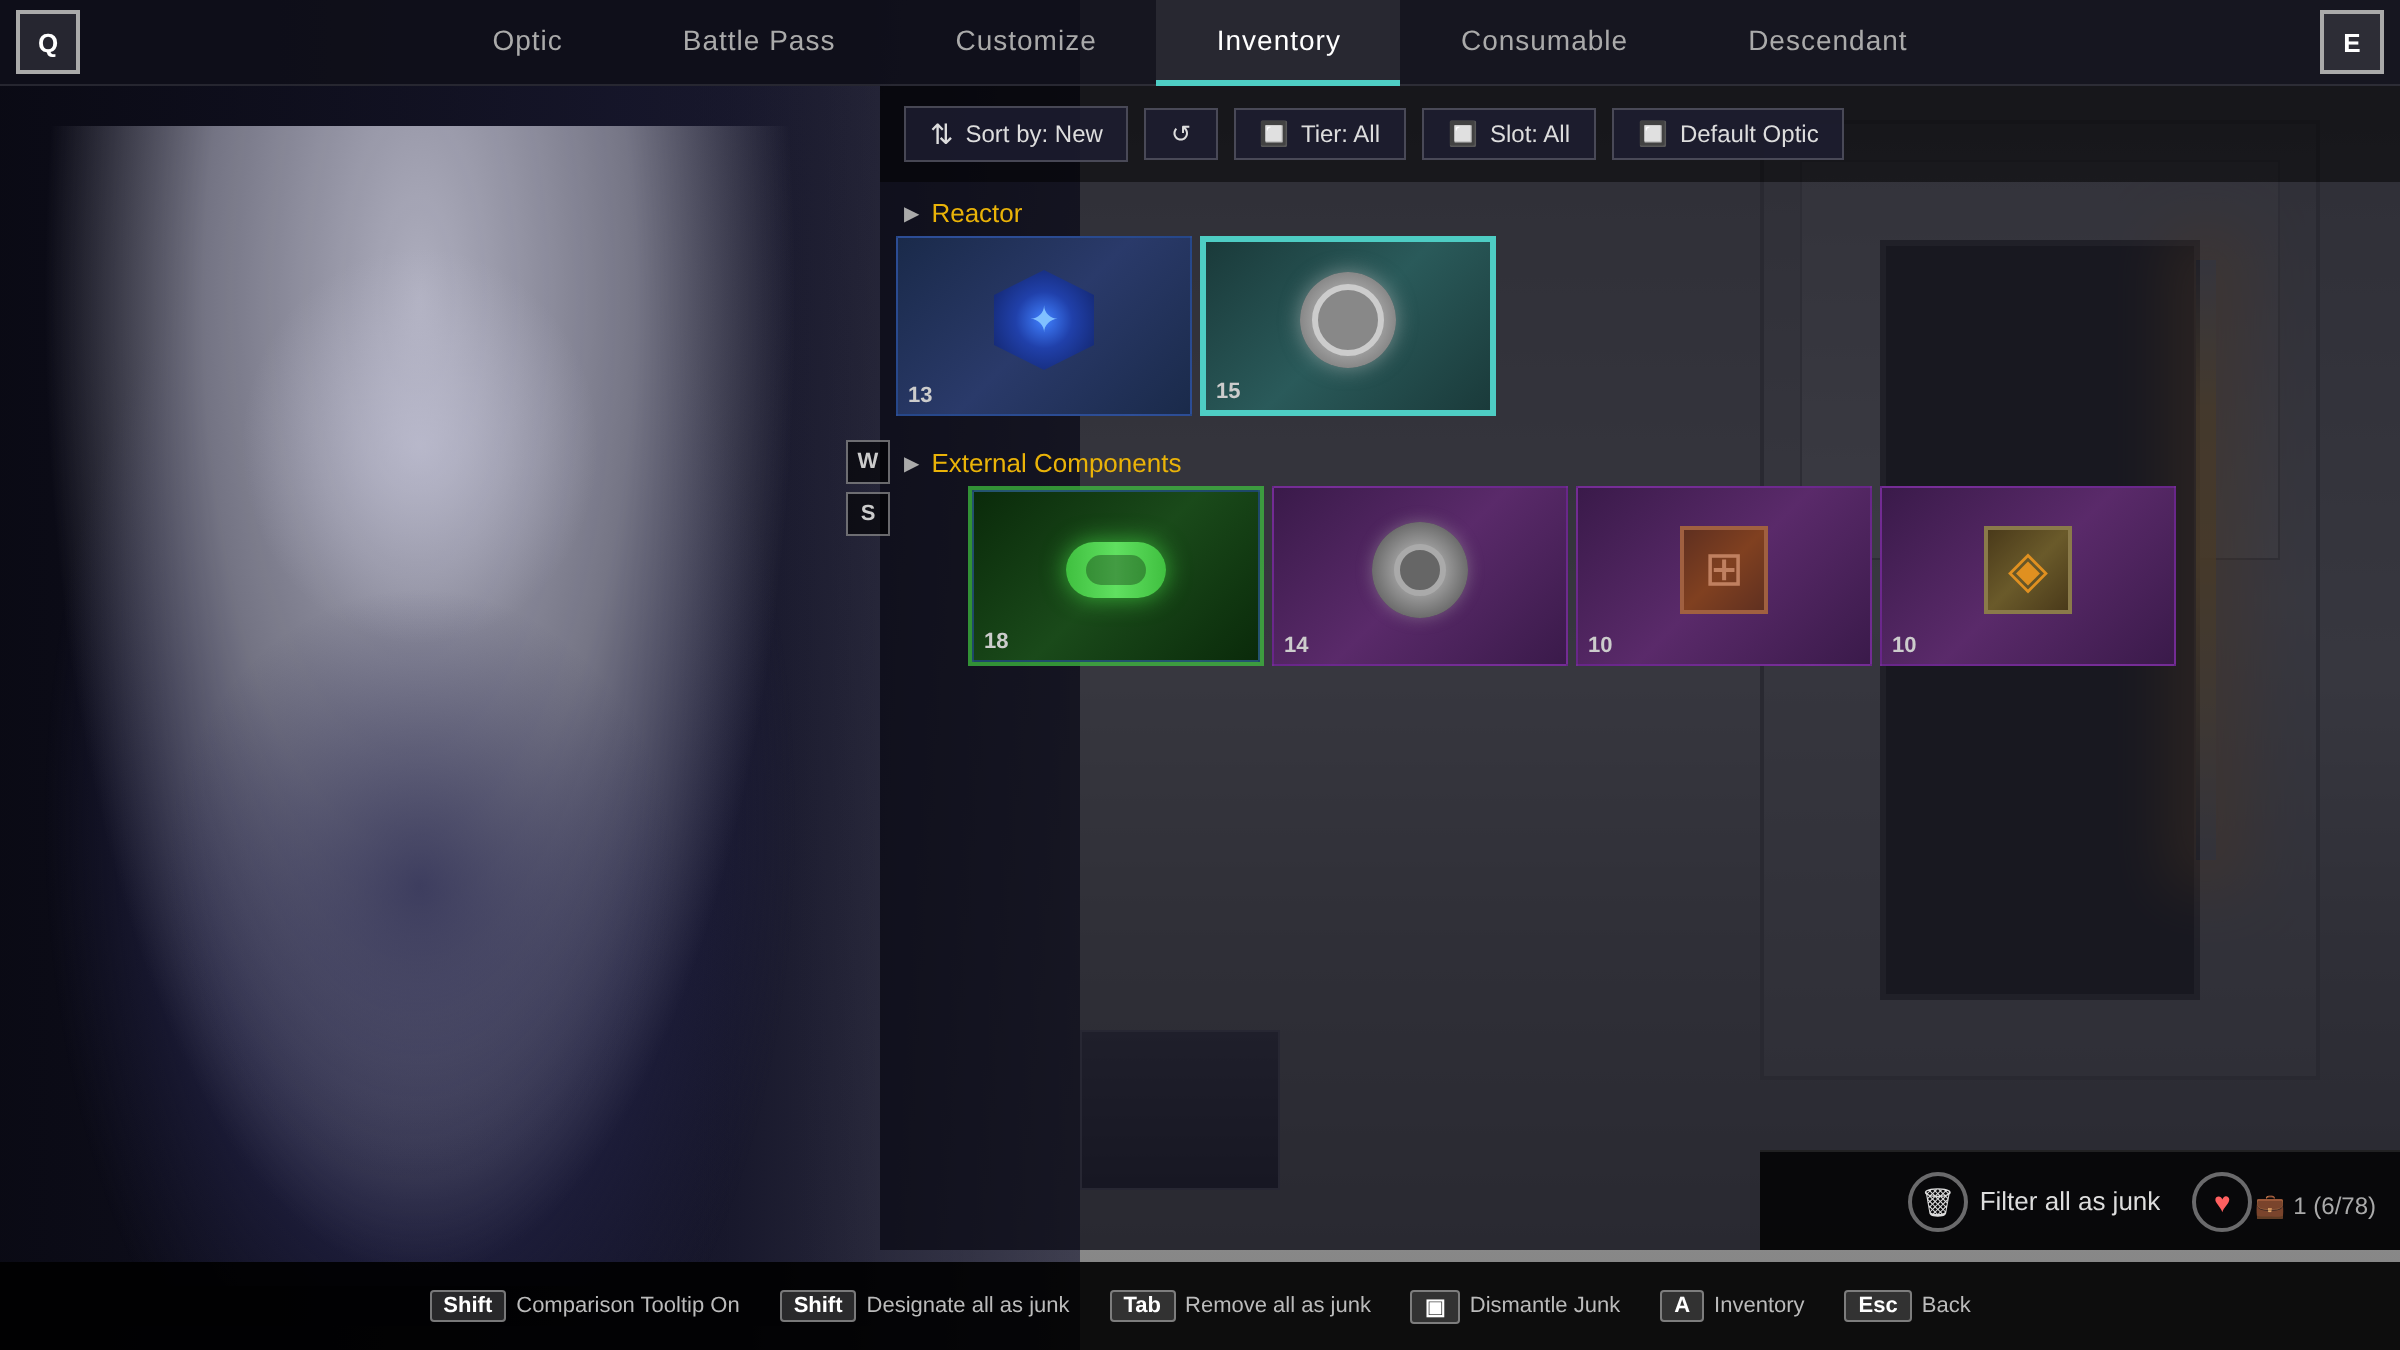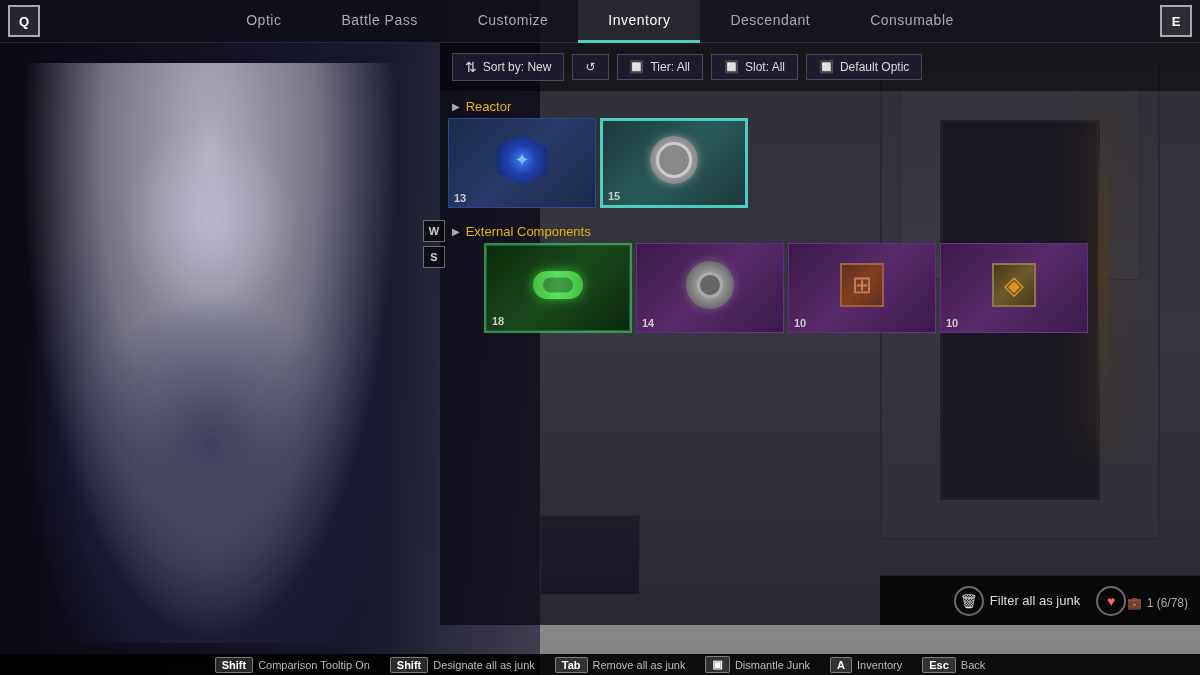--- a/index.html
+++ b/index.html
@@ -432,21 +432,21 @@
       align-items: center;
       justify-content: center;
       color: #ff6060;
       font-size: 14px;
     }
 
     
     .footer-hotkeys {
       position: absolute;
       bottom: 0; left: 0; right: 0;
-      height: 21px;
+      height: 44px;
       background: rgba(0,0,0,0.9);
       display: flex;
       align-items: center;
       justify-content: center;
       gap: 20px;
       z-index: 200;
     }
 
     .hotkey-item {
       display: flex;
@@ -533,22 +533,22 @@
   <div class="ws-key">S</div>
 </div>
 
 <div class="nav-bar">
   <div class="nav-key-btn">Q</div>
   <div class="nav-items">
     <div class="nav-item">Optic</div>
     <div class="nav-item">Battle Pass</div>
     <div class="nav-item">Customize</div>
     <div class="nav-item active">Inventory</div>
+    <div class="nav-item">Consumable</div>
     <div class="nav-item">Descendant</div>
-    <div class="nav-item">Consumable</div>
   </div>
   <div class="nav-key-btn">E</div>
 </div>
 
 <div class="inventory-panel">
 
   <div class="toolbar">
     <div class="toolbar-btn">
       <span style="font-size:14px;">⇅</span>
       <span>Sort by: New</span>

